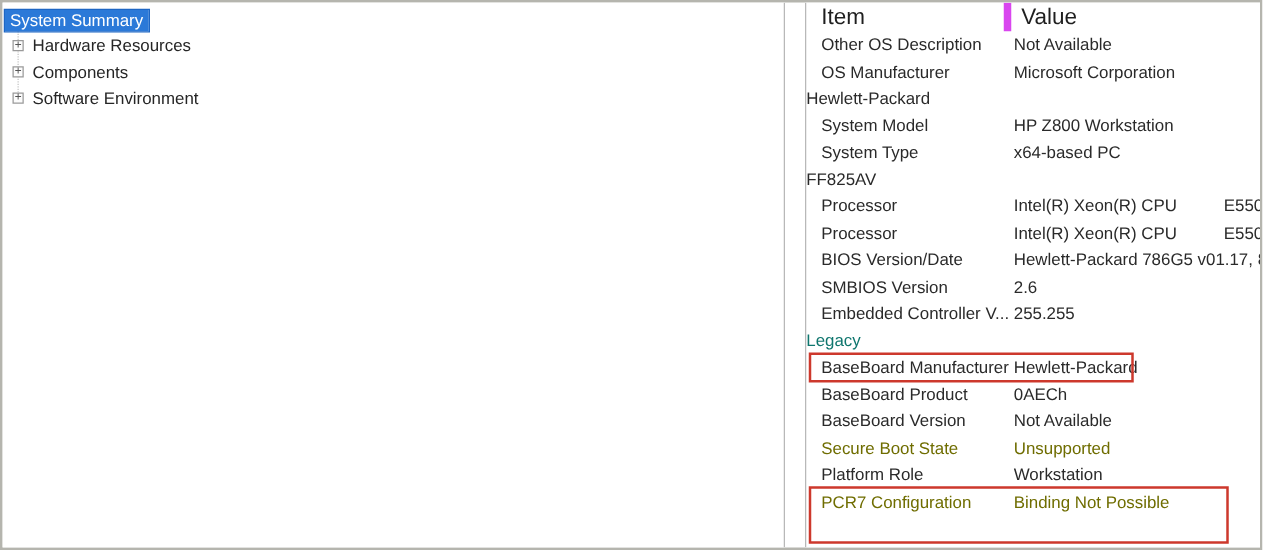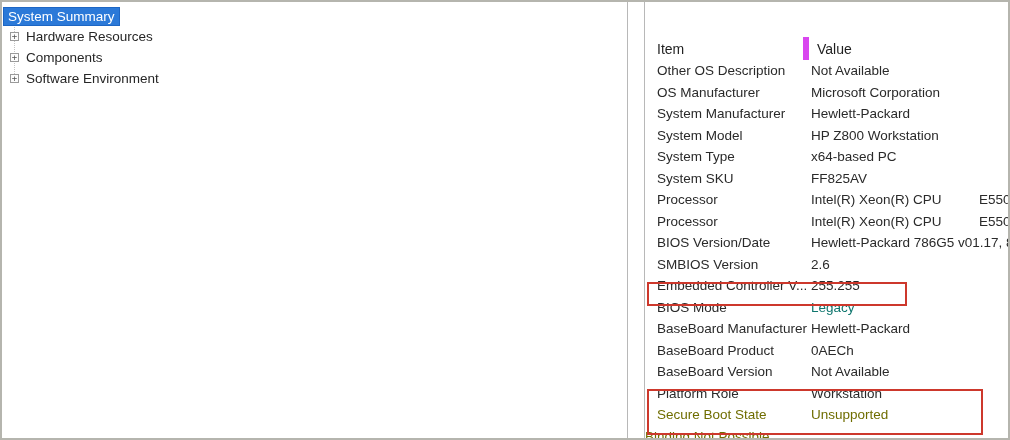--- a/index.html
+++ b/index.html
@@ -35,21 +35,21 @@
   .tree-item.selected { margin-left:2px; }
   .tree-item.selected .tree-label {
     background:#2b79d8; color:#fff; outline:1px solid #1d66c4;
   }
 
   
   .right-pane {
     position:absolute; left:642px; top:0; bottom:0; right:0;
     border-left:1px solid #b8b8b8; background:#fff; overflow:hidden;
   }
-  .header-row { display:flex; height:23px; align-items:center; font-size:14px; color:#1f1f1f;margin-top:35px; }
+  .header-row { display:flex; height:23px; align-items:center; font-size:18px; color:#1f1f1f; }
   .header-cell-item  { width:158px; padding-left:12px; }
   .header-cell-value { flex:1; padding-left:8px; border-left:6px solid #d946ef; height:100%; display:flex; align-items:center; }
 
   .detail-row { display:flex; height:21.5px; line-height:21.5px; font-size:13.5px; color:#2a2a2a; }
   .cell-item  { width:166px; padding-left:12px; overflow:hidden; white-space:nowrap; flex:0 0 auto; }
   .cell-value { flex:1; overflow:hidden; white-space:pre; }
 
   .detail-row.accent-value .cell-value { color:#0f766e; }
   .detail-row.accent-row  .cell-item,
   .detail-row.accent-row  .cell-value { color:#6f6d00; }
@@ -92,33 +92,31 @@
     <div id="rows-root">
         <div class="detail-row">
           <div class="cell-item">Other OS Description</div>
           <div class="cell-value">Not Available</div>
         </div>
         <div class="detail-row">
           <div class="cell-item">OS Manufacturer</div>
           <div class="cell-value">Microsoft Corporation</div>
         </div>
         <div class="detail-row">
-          <div class="cell-item">System Manufacturer</div>
           <div class="cell-value">Hewlett-Packard</div>
         </div>
         <div class="detail-row">
           <div class="cell-item">System Model</div>
           <div class="cell-value">HP Z800 Workstation</div>
         </div>
         <div class="detail-row">
           <div class="cell-item">System Type</div>
           <div class="cell-value">x64-based PC</div>
         </div>
         <div class="detail-row">
-          <div class="cell-item">System SKU</div>
           <div class="cell-value">FF825AV</div>
         </div>
         <div class="detail-row">
           <div class="cell-item">Processor</div>
           <div class="cell-value">Intel(R) Xeon(R) CPU          E5506</div>
         </div>
         <div class="detail-row">
           <div class="cell-item">Processor</div>
           <div class="cell-value">Intel(R) Xeon(R) CPU          E5506</div>
         </div>
@@ -128,44 +126,44 @@
         </div>
         <div class="detail-row">
           <div class="cell-item">SMBIOS Version</div>
           <div class="cell-value">2.6</div>
         </div>
         <div class="detail-row">
           <div class="cell-item">Embedded Controller V...</div>
           <div class="cell-value">255.255</div>
         </div>
         <div class="detail-row accent-value">
-          <div class="cell-item">BIOS Mode</div>
           <div class="cell-value">Legacy</div>
         </div>
         <div class="detail-row">
           <div class="cell-item">BaseBoard Manufacturer</div>
           <div class="cell-value">Hewlett-Packard</div>
         </div>
         <div class="detail-row">
           <div class="cell-item">BaseBoard Product</div>
           <div class="cell-value">0AECh</div>
         </div>
         <div class="detail-row">
           <div class="cell-item">BaseBoard Version</div>
           <div class="cell-value">Not Available</div>
         </div>
+        <div class="detail-row accent-row">
+          <div class="cell-item">Secure Boot State</div>
+          <div class="cell-value">Unsupported</div>
+        </div>
         <div class="detail-row">
           <div class="cell-item">Platform Role</div>
           <div class="cell-value">Workstation</div>
         </div>
         <div class="detail-row accent-row">
-          <div class="cell-item">Secure Boot State</div>
-          <div class="cell-value">Unsupported</div>
-        </div>
-        <div class="detail-row accent-row">
+          <div class="cell-item">PCR7 Configuration</div>
           <div class="cell-value">Binding Not Possible</div>
         </div>
       </div>
     <div id="boxes-root">
         <div class="redbox" style="left: 2px; width: 260px; top: 279.5px; height: 24.5px; border-color: rgb(205, 56, 44);"></div>
         <div class="redbox" style="left: 2px; width: 336px; top: 387px; height: 46px; border-color: rgb(205, 56, 44);"></div>
       </div>
   </div>
 
 </div>

